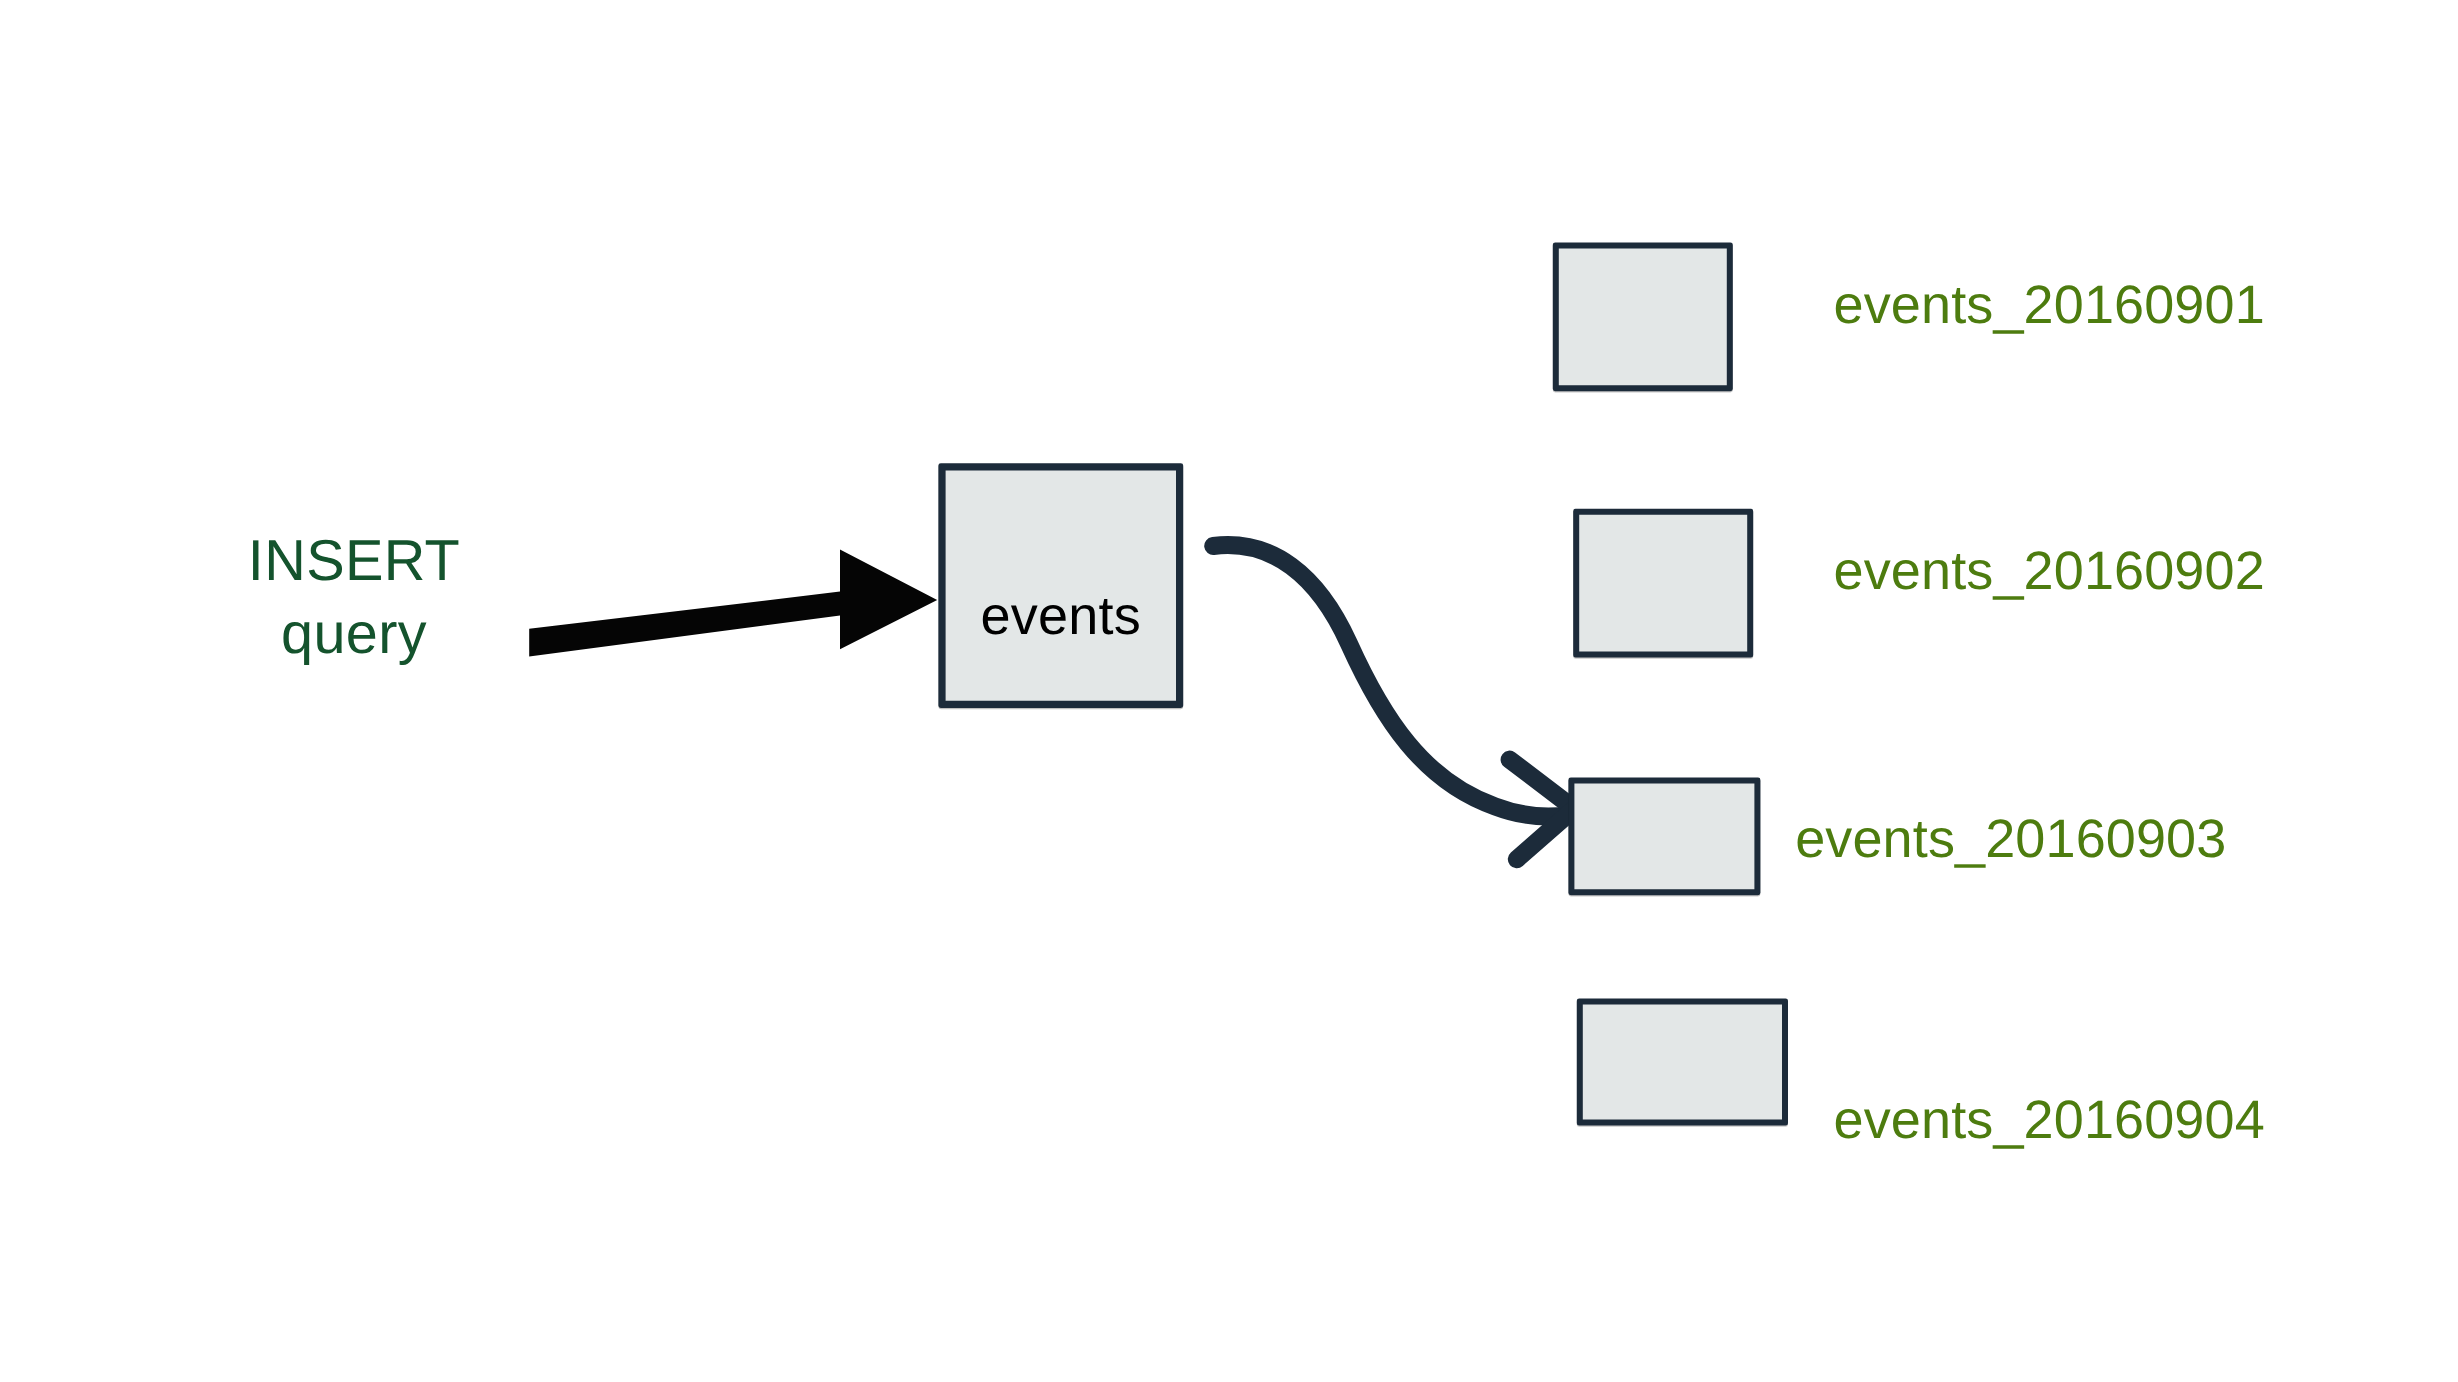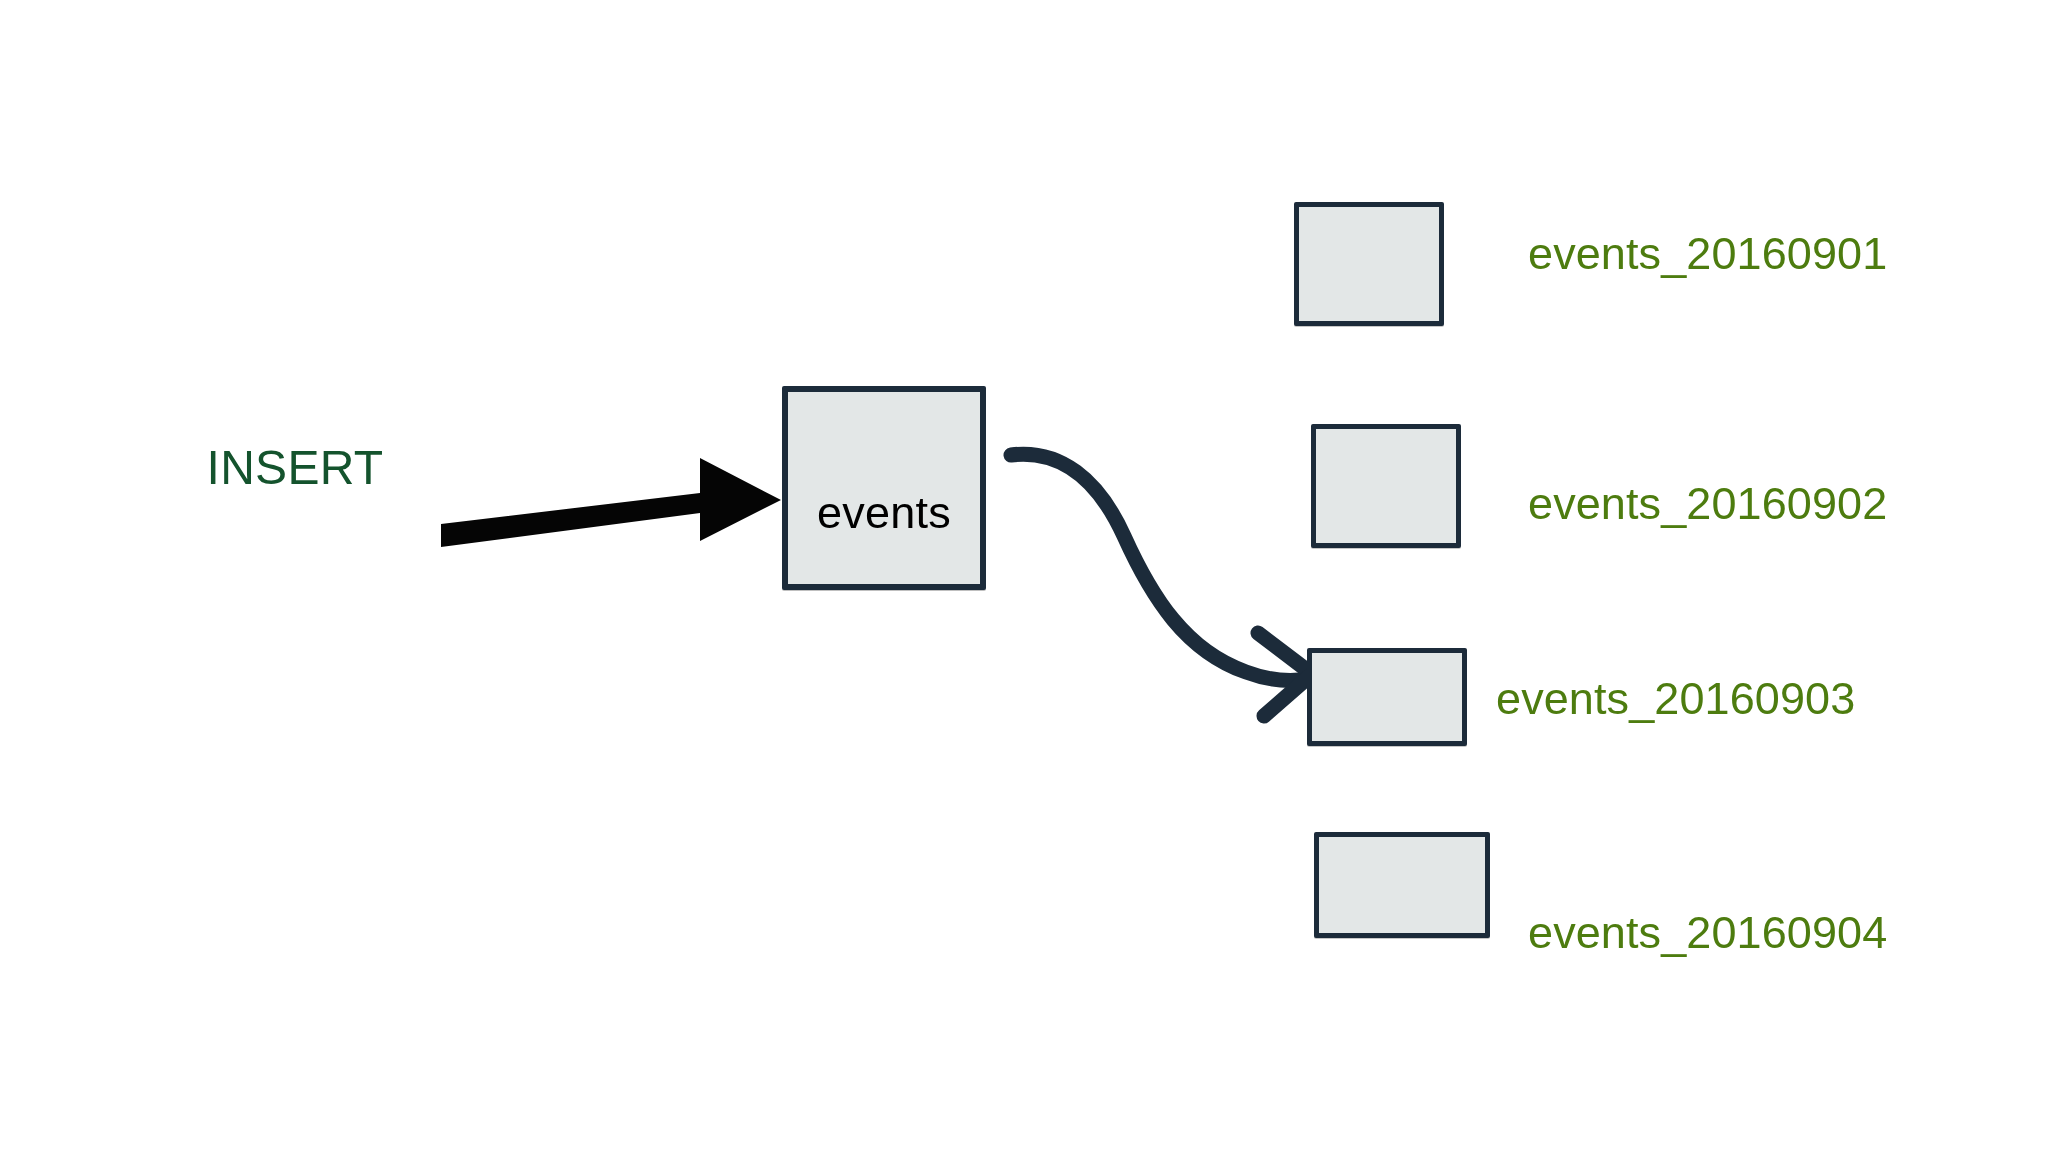--- a/index.html
+++ b/index.html
@@ -122,34 +122,35 @@
                C 1152 598, 1186 651, 1246 672
                C 1270 681, 1290 682, 1308 679" fill="none" stroke="#1c2b3a" stroke-width="15" stroke-linecap="round"></path>
 
       <path d="M 1258 633 L 1312 674" fill="none" stroke="#1c2b3a" stroke-width="15" stroke-linecap="round"></path>
       <path d="M 1312 674 L 1264 716" fill="none" stroke="#1c2b3a" stroke-width="15" stroke-linecap="round"></path>
     </g>
   </svg>
 
   <div id="insert-caption">
     <span class="line1">INSERT</span>
+    <span class="line2">query</span>
   </div>
 
   <div class="node-box main">
     <span class="node-label">events</span>
   </div>
 
   <div class="partition-row">
     <div class="partition-box" style="left:1294px; top:202px; width:150px; height:124px;"></div>
     <div class="partition-label" style="left:1528px; top:231px;">events_20160901</div>
   </div>
 
   <div class="partition-row">
     <div class="partition-box" style="left:1311px; top:424px; width:150px; height:124px;"></div>
-    <div class="partition-label" style="left:1528px; top:453px;margin-top:28px;">events_20160902</div>
+    <div class="partition-label" style="left:1528px; top:453px;">events_20160902</div>
   </div>
 
   <div class="partition-row">
     <div class="partition-box" style="left:1307px; top:648px; width:160px; height:98px;"></div>
     <div class="partition-label" style="left:1496px; top:676px;">events_20160903</div>
   </div>
 
   <div class="partition-row">
     <div class="partition-box" style="left:1314px; top:832px; width:176px; height:106px;"></div>
     <div class="partition-label" style="left:1528px; top:878px;margin-top:32px;">events_20160904</div>

